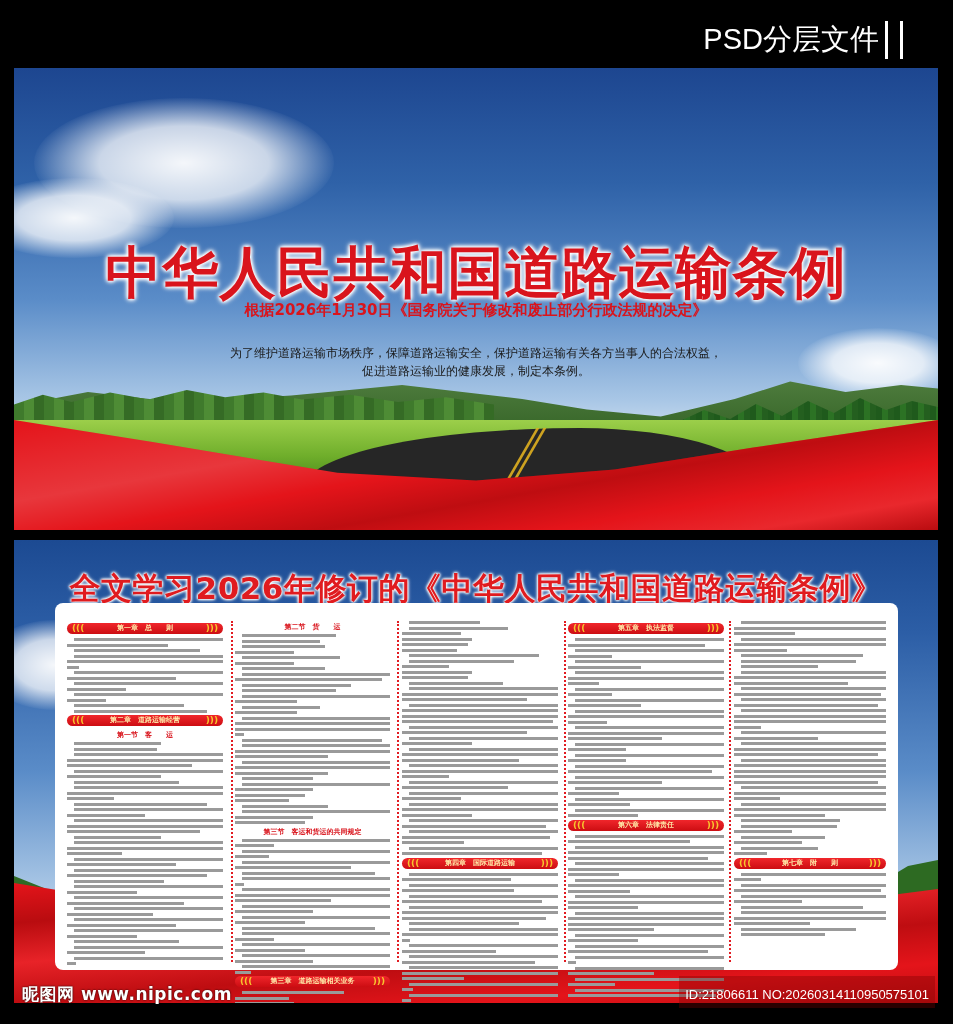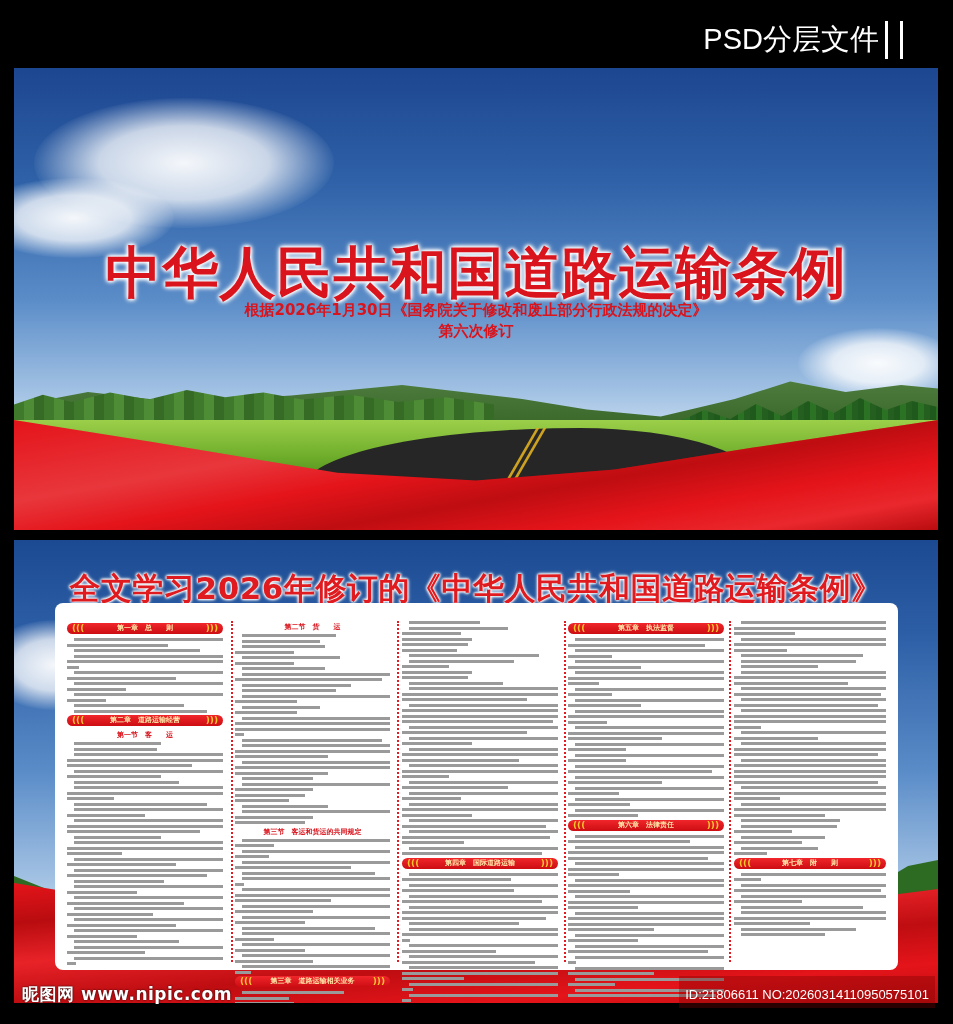--- a/index.html
+++ b/index.html
@@ -173,21 +173,24 @@
   <div class="hills-far"></div>
   <div class="trees-left"></div>
   <div class="trees-right"></div>
   <div class="grass"></div>
   <div class="road"></div>
   <div class="road-line"></div>
   <div class="silk"></div>
 
   <div class="u-title">中华人民共和国道路运输条例</div>
   <div class="u-basis">根据2026年1月30日《国务院关于修改和废止部分行政法规的决定》</div>
-  <div class="u-rev">第六次修订</div>
+  <div class="u-desc">
+    <div>为了维护道路运输市场秩序，保障道路运输安全，保护道路运输有关各方当事人的合法权益，</div>
+    <div>促进道路运输业的健康发展，制定本条例。</div>
+  </div>
 </div>
 
 <div class="panel panel-lower">
   <div class="sky2"></div>
   <div class="cloud" style="left:-30px;top:80px;width:140px;height:90px;"></div>
   <div class="l-hill-left"></div>
   <div class="l-hill-right"></div>
   <div class="silk2"></div>
 
   <div class="l-title">全文学习2026年修订的《中华人民共和国道路运输条例》</div>

